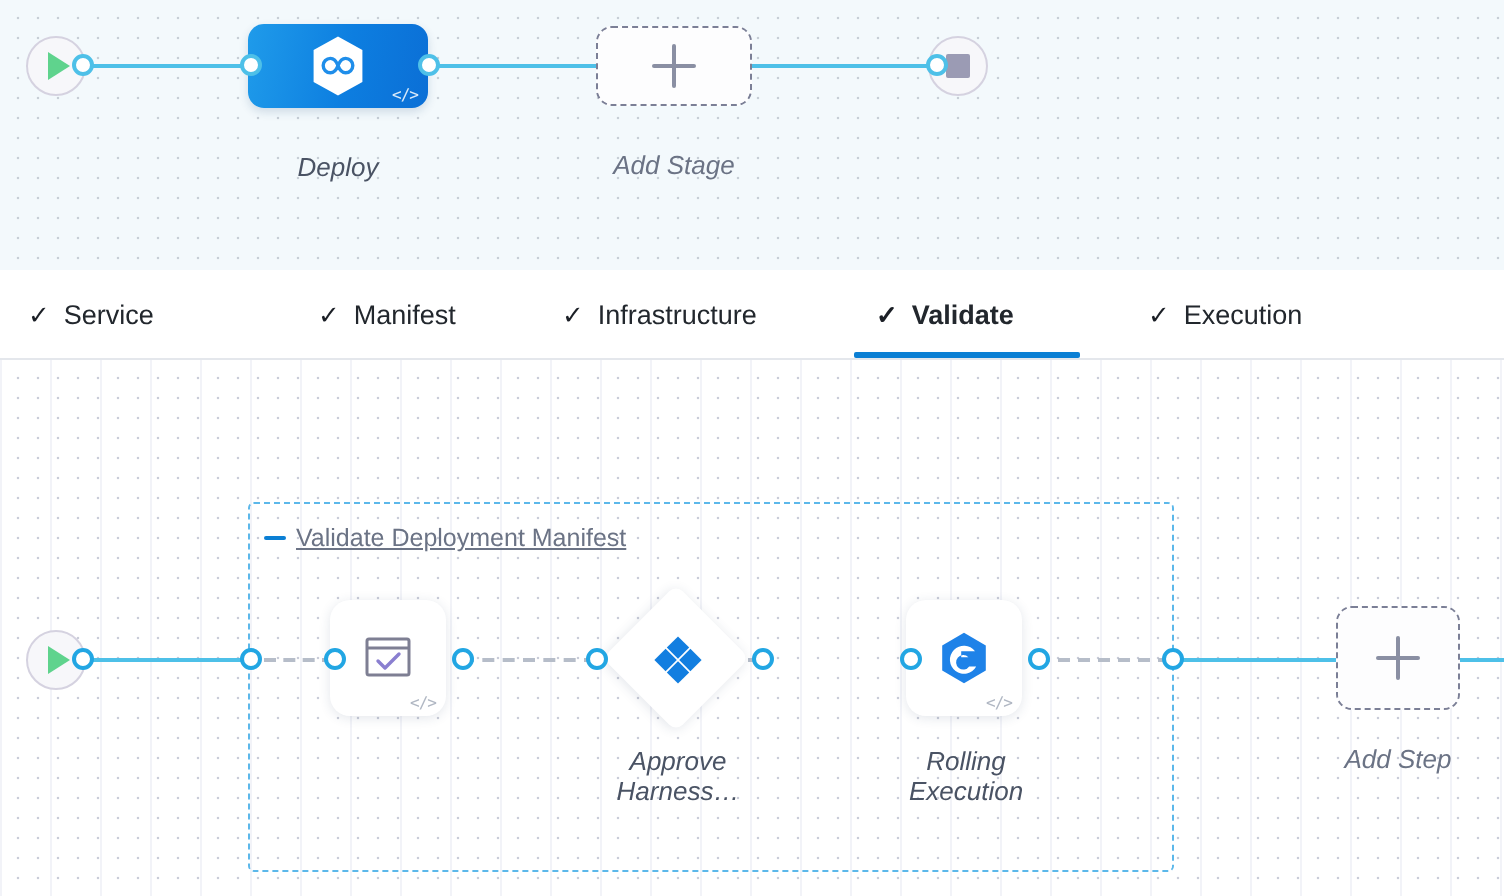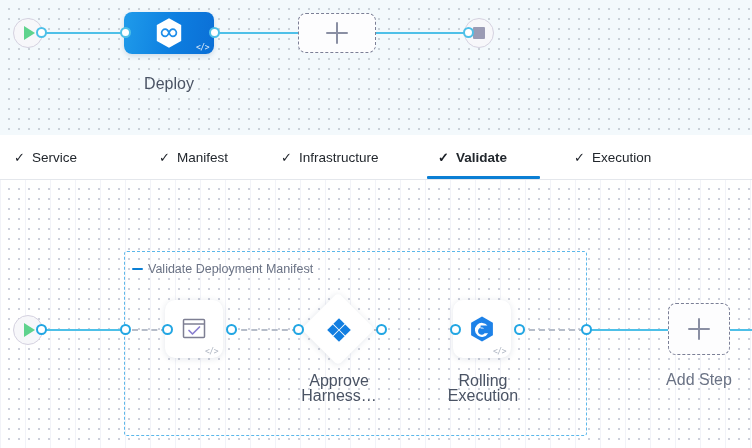--- a/index.html
+++ b/index.html
@@ -152,26 +152,27 @@
     position: absolute;
     background: #8a8fa3;
     border-radius: 1px;
   }
   .plus::before { left: 0; top: 10px; width: 22px; height: 2px; }
   .plus::after  { top: 0; left: 10px; height: 22px; width: 2px; }
 
   
   .caption {
     position: absolute;
-    font-size: 16px;
+    font-size: 13px;
     line-height: 15px;
     color: #4a5364;
     text-align: center;
     white-space: pre-line;
     z-index: 7;
+    font-style: italic;
   }
   .caption.muted { color: #6b7385; }
 
   
   #tabs-bar {
     position: absolute;
     top: 135px;
     left: 0;
     width: 752px;
     height: 45px;
@@ -214,20 +215,21 @@
     z-index: 2;
   }
   #group-header {
     position: absolute;
     display: flex;
     align-items: center;
     gap: 5px;
     font-size: 12.5px;
     color: #6b7385;
     z-index: 8;
+    text-decoration: underline;
   }
   .minus-icon {
     display: inline-block;
     width: 11px;
     height: 2px;
     background: #0b7fd4;
     border-radius: 1px;
   }
 
   
@@ -282,20 +284,21 @@
       <path d="M11.2 12.2 a3.6 3.6 0 1 0 0 7.2 c2.2 0 3.0 -1.5 3.8 -3.6 c0.8 -2.1 1.6 -3.6 3.8 -3.6 a3.6 3.6 0 1 1 0 7.2 c-2.2 0 -3.0 -1.5 -3.8 -3.6 c-0.8 -2.1 -1.6 -3.6 -3.8 -3.6 Z" fill="none" stroke="#1f8eea" stroke-width="1.7" stroke-linecap="round"></path>
     </svg>
     <span class="code-badge">&lt;/&gt;</span>
   </div>
   <div class="dot-plain" style="left:209px; top:27px;"></div>
   <div class="caption" style="left:94px; top:76px; width:150px;">Deploy</div>
 
   <div class="add-box" style="left:298px; top:13px; width:78px; height:40px;">
     <div class="plus"></div>
   </div>
+  <div class="caption muted" style="left:262px; top:75px; width:150px;">Add Stage</div>
 
   <div class="dot-plain" style="left:463px; top:27px;"></div>
   <div class="terminal" style="left:464px; top:18px;">
     <div class="stop-sq"></div>
   </div>
 </div>
 
 <div id="tabs-bar">
   <div class="tab" style="left:14px;">
     <span class="tick">✓</span>

